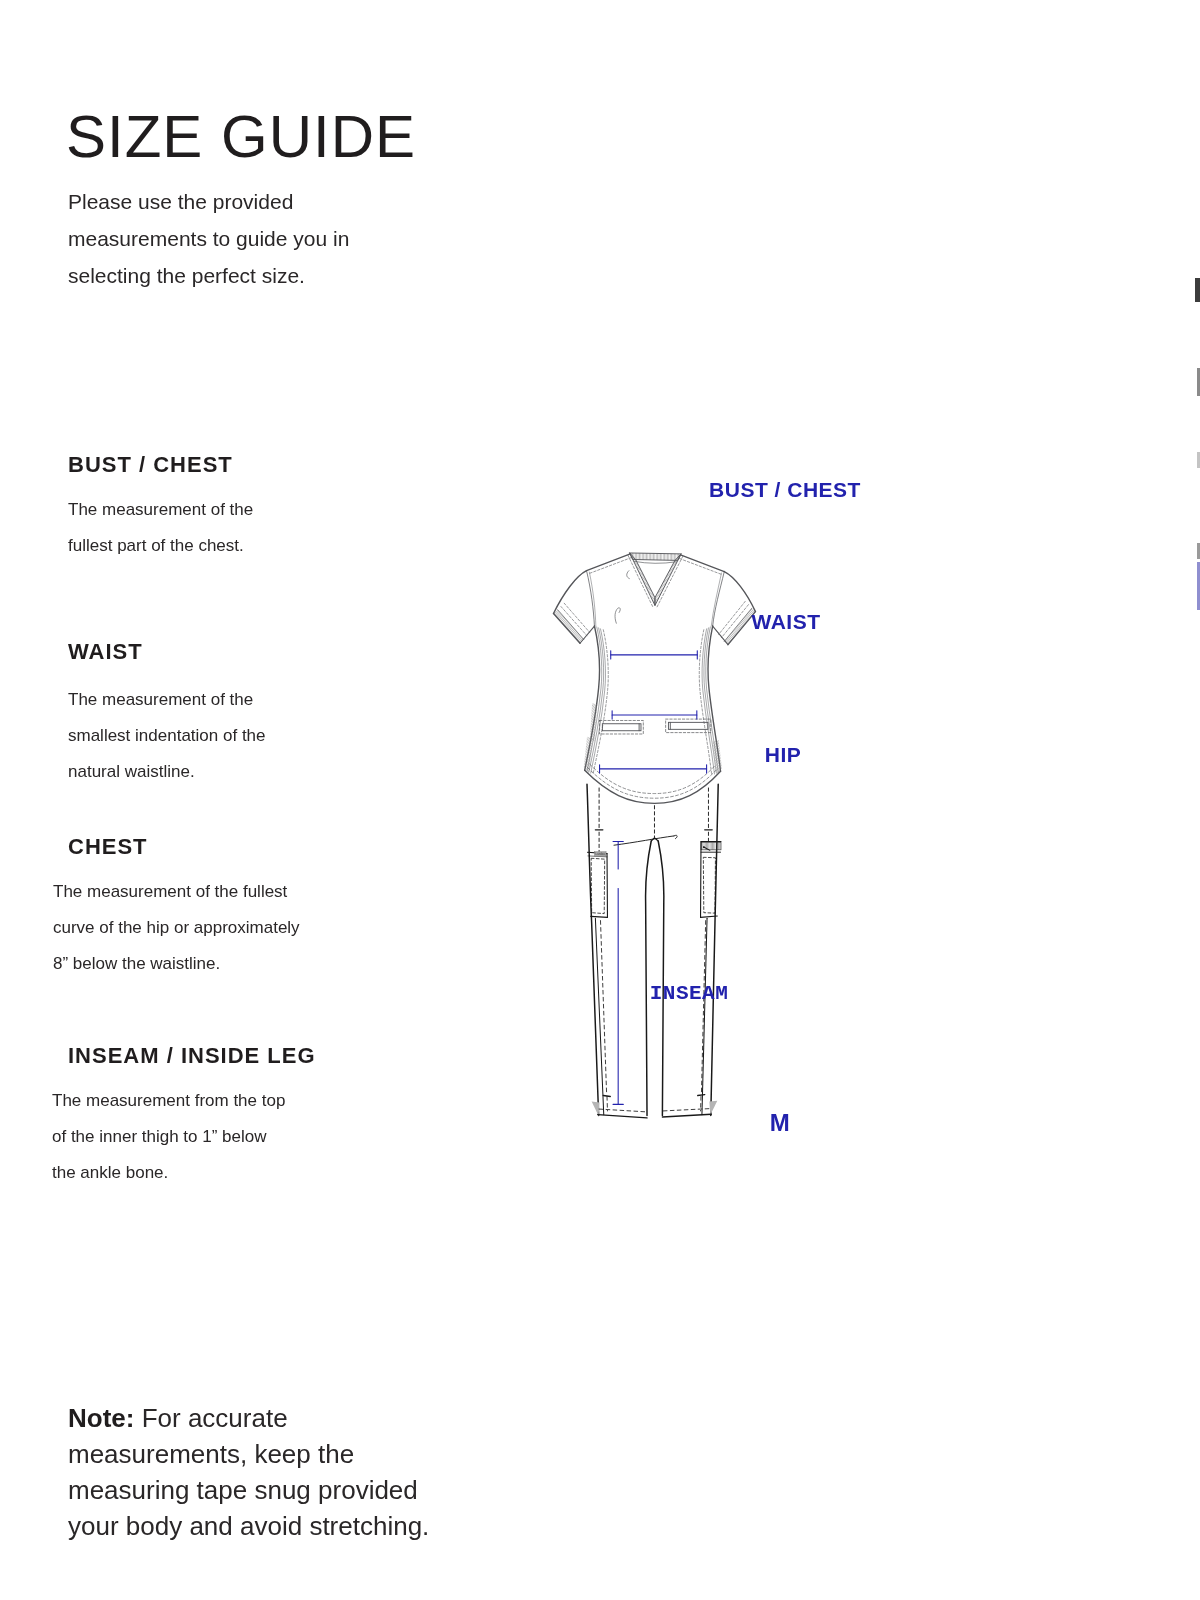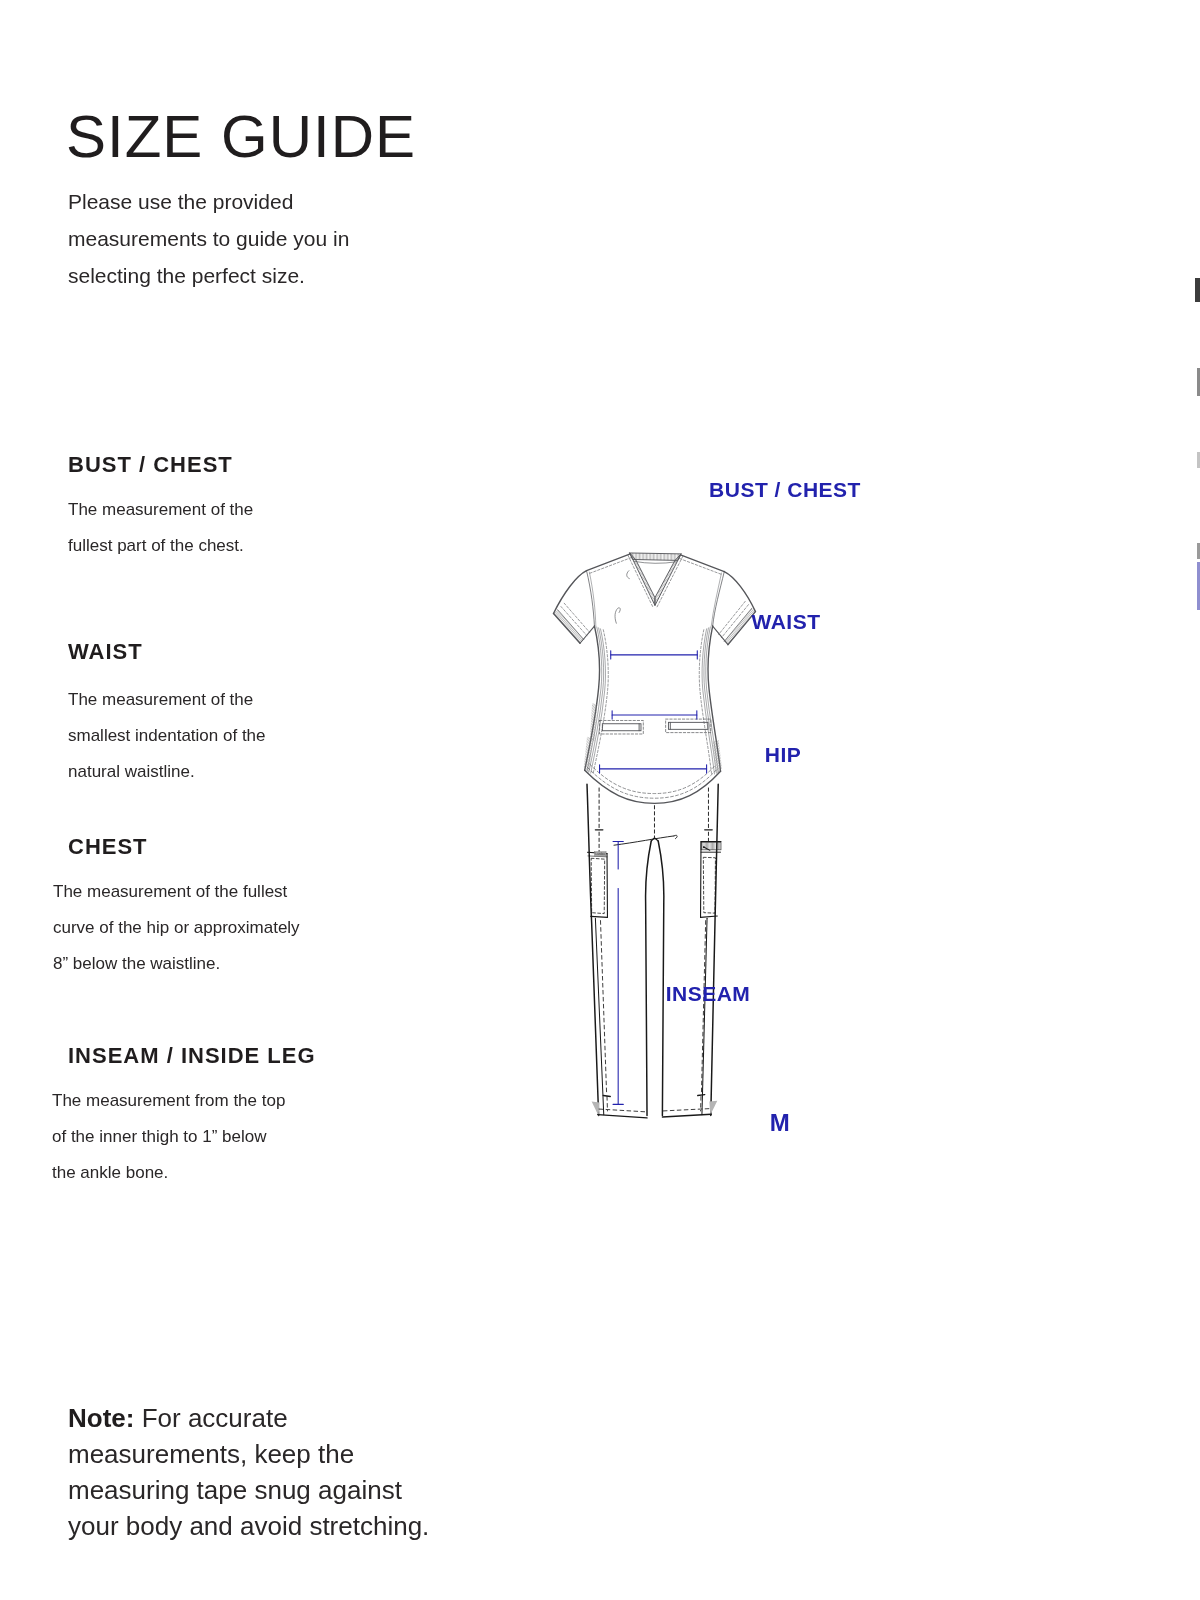--- a/index.html
+++ b/index.html
@@ -68,21 +68,21 @@
 curve of the hip or approximately
 8” below the waistline.</div>
 
 <div class="abs section-heading" style="left:68px;top:1043px;">INSEAM / INSIDE LEG</div>
 <div class="abs section-body" style="left:52px;top:1083px;">The measurement from the top
 of the inner thigh to 1” below
 the ankle bone.</div>
 
 <div class="abs note"><span class="note-label">Note:</span><span> </span><span>For accurate
 measurements, keep the
-measuring tape snug against
+measuring tape snug provided
 your body and avoid stretching.</span></div>
 
 <svg class="abs" style="left:540px;top:270px;" width="470" height="1250" viewBox="540 270 1010 1520">
   <svg x="540" y="270" width="470" height="1250" viewBox="540 270 470 1250">
   <defs>
     <pattern id="rib0" width="3" height="6" patternUnits="userSpaceOnUse">
       <path d="M1,0 V6" stroke="#6d6d6d" stroke-width="0.9"></path>
     </pattern>
     <pattern id="ribL" width="3" height="6" patternUnits="userSpaceOnUse" patternTransform="rotate(64)">
       <path d="M1,0 V6" stroke="#6d6d6d" stroke-width="0.9"></path>
@@ -267,20 +267,20 @@
       <path d="M697,915 L719,915"></path>
           <path d="M697,1480 L719,1480"></path>
     </g>
   </g>
   </svg>
 </svg>
 
 <div class="abs measure-label" style="left:690px;top:479px;width:190px;">BUST / CHEST</div>
 <div class="abs measure-label" style="left:695px;top:611px;width:182px;">WAIST</div>
 <div class="abs measure-label" style="left:668px;top:728px;width:230px;margin-top:16px;">HIP</div>
-<div class="abs measure-label" style="left:658px;top:983px;width:100px;">INSEAM</div>
+<div class="abs measure-label" style="left:639px;top:983px;width:100px;font-family:Liberation Mono, monospace;">INSEAM</div>
 <div class="abs measure-label" style="left:760px;top:1112px;width:40px;font-size:24px;">M</div>
 
 <div class="edge-bit" style="left:1195px;top:278px;width:5px;height:24px;background:#3c3c3c;"></div>
 <div class="edge-bit" style="left:1197px;top:368px;width:3px;height:28px;background:#8a8a8a;"></div>
 <div class="edge-bit" style="left:1197px;top:452px;width:3px;height:16px;background:#c4c4c4;"></div>
 <div class="edge-bit" style="left:1197px;top:543px;width:3px;height:16px;background:#9a9a9a;"></div>
 <div class="edge-bit" style="left:1197px;top:562px;width:3px;height:48px;background:#8f8fd0;"></div>
 
 </body></html>

